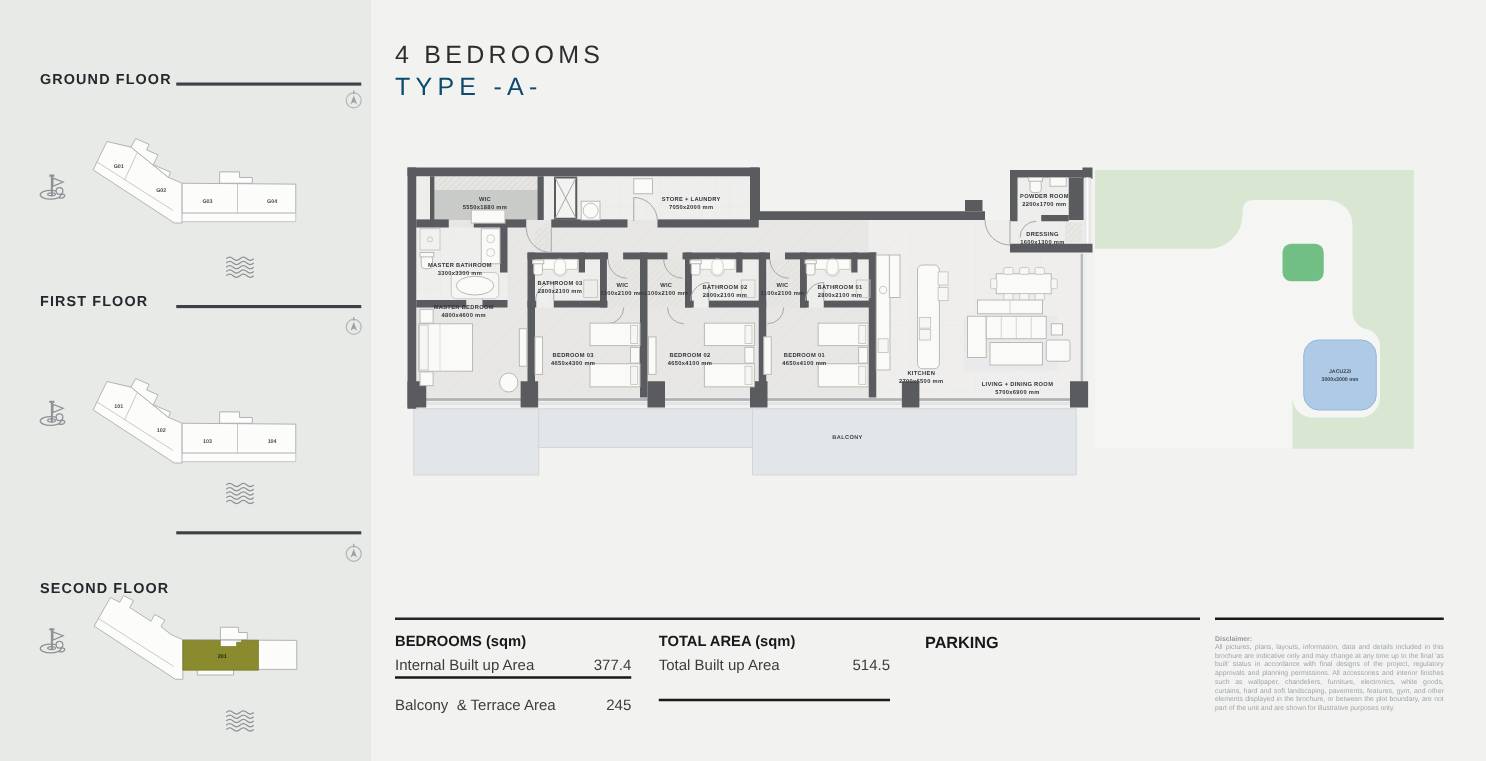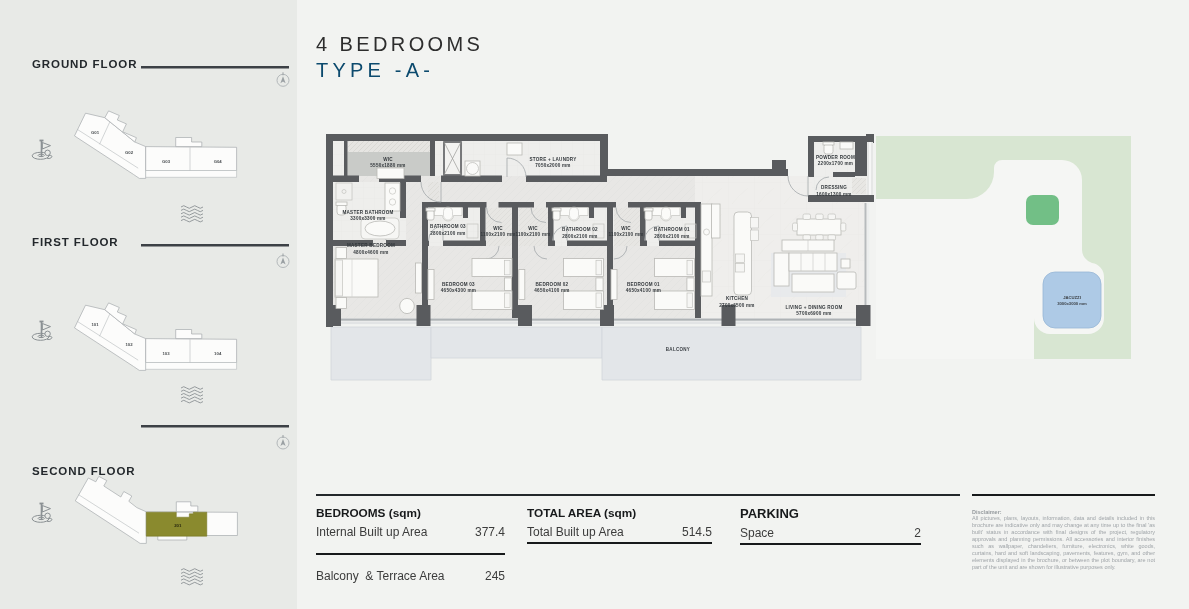--- a/index.html
+++ b/index.html
@@ -577,44 +577,40 @@
 
 <text x="834" y="189" font-size="4.6" font-weight="bold" fill="#33383c" text-anchor="middle" letter-spacing="0.25">DRESSING</text>
 <text x="834" y="195.5" font-size="4.6" font-weight="bold" fill="#33383c" text-anchor="middle" letter-spacing="0.25">1600x1300 mm</text>
 </g>
 </svg>
 
 <div class="abs" style="left:316px;top:493.8px;width:643.5px;height:1.8px;background:#23272b;"></div>
 
 <div class="abs" style="left:316px;top:494.5px;width:189px;">
   <div style="font-size:11.8px;font-weight:700;color:#17191b;margin-top:11.5px;">BEDROOMS (sqm)</div>
-  <div style="font-size:12px;color:#3c3c3c;margin-top:5px;display:flex;justify-content:space-between;padding-bottom:14px;border-bottom:2.4px solid #17191b;">
+  <div style="font-size:12px;color:#3c3c3c;margin-top:5px;display:flex;justify-content:space-between;padding-bottom:2px;border-bottom:2.4px solid #17191b;">
       <span>Internal Built up Area</span>
       <span>377.4</span>
     </div>
   <div style="font-size:12px;color:#3c3c3c;margin-top:14px;display:flex;justify-content:space-between;">
       <span>Balcony&nbsp; &amp; Terrace Area</span>
       <span>245</span>
     </div>
 </div>
 
 <div class="abs" style="left:527px;top:494.5px;width:185px;">
   <div style="font-size:11.8px;font-weight:700;color:#17191b;margin-top:11.5px;">TOTAL AREA (sqm)</div>
-  <div style="font-size:12px;color:#3c3c3c;margin-top:5px;display:flex;justify-content:space-between;padding-bottom:3px;border-bottom:2.4px solid #17191b;">
+  <div style="font-size:12px;color:#3c3c3c;margin-top:5px;display:flex;justify-content:space-between;padding-bottom:20px;border-bottom:2.4px solid #17191b;">
       <span>Total Built up Area</span>
       <span>514.5</span>
     </div>
 </div>
 
 <div class="abs" style="left:740px;top:494.5px;width:181px;">
   <div style="font-size:13px;font-weight:700;color:#17191b;margin-top:11.5px;">PARKING</div>
-  <div style="font-size:12px;color:#3c3c3c;margin-top:5px;display:flex;justify-content:space-between;padding-bottom:3px;border-bottom:2.4px solid #17191b;">
-      <span>Space</span>
-      <span>2</span>
-    </div>
 </div>
 
 <div class="abs" style="left:972px;top:493.5px;width:183px;border-top:2.2px solid #17191b;">
   <div style="margin-top:13px;font-size:5.5px;line-height:6.9px;color:#9fa4a8;text-align:justify;">
     <b style="color:#94999d;">Disclaimer:</b><br>
     All pictures, plans, layouts, information, data and details included in
     this brochure are indicative only and may change at any time up to the
     final 'as built' status in accordance with final designs of the project,
     regulatory approvals and planning permissions. All accessories and
     interior finishes such as wallpaper, chandeliers, furniture, electronics,

